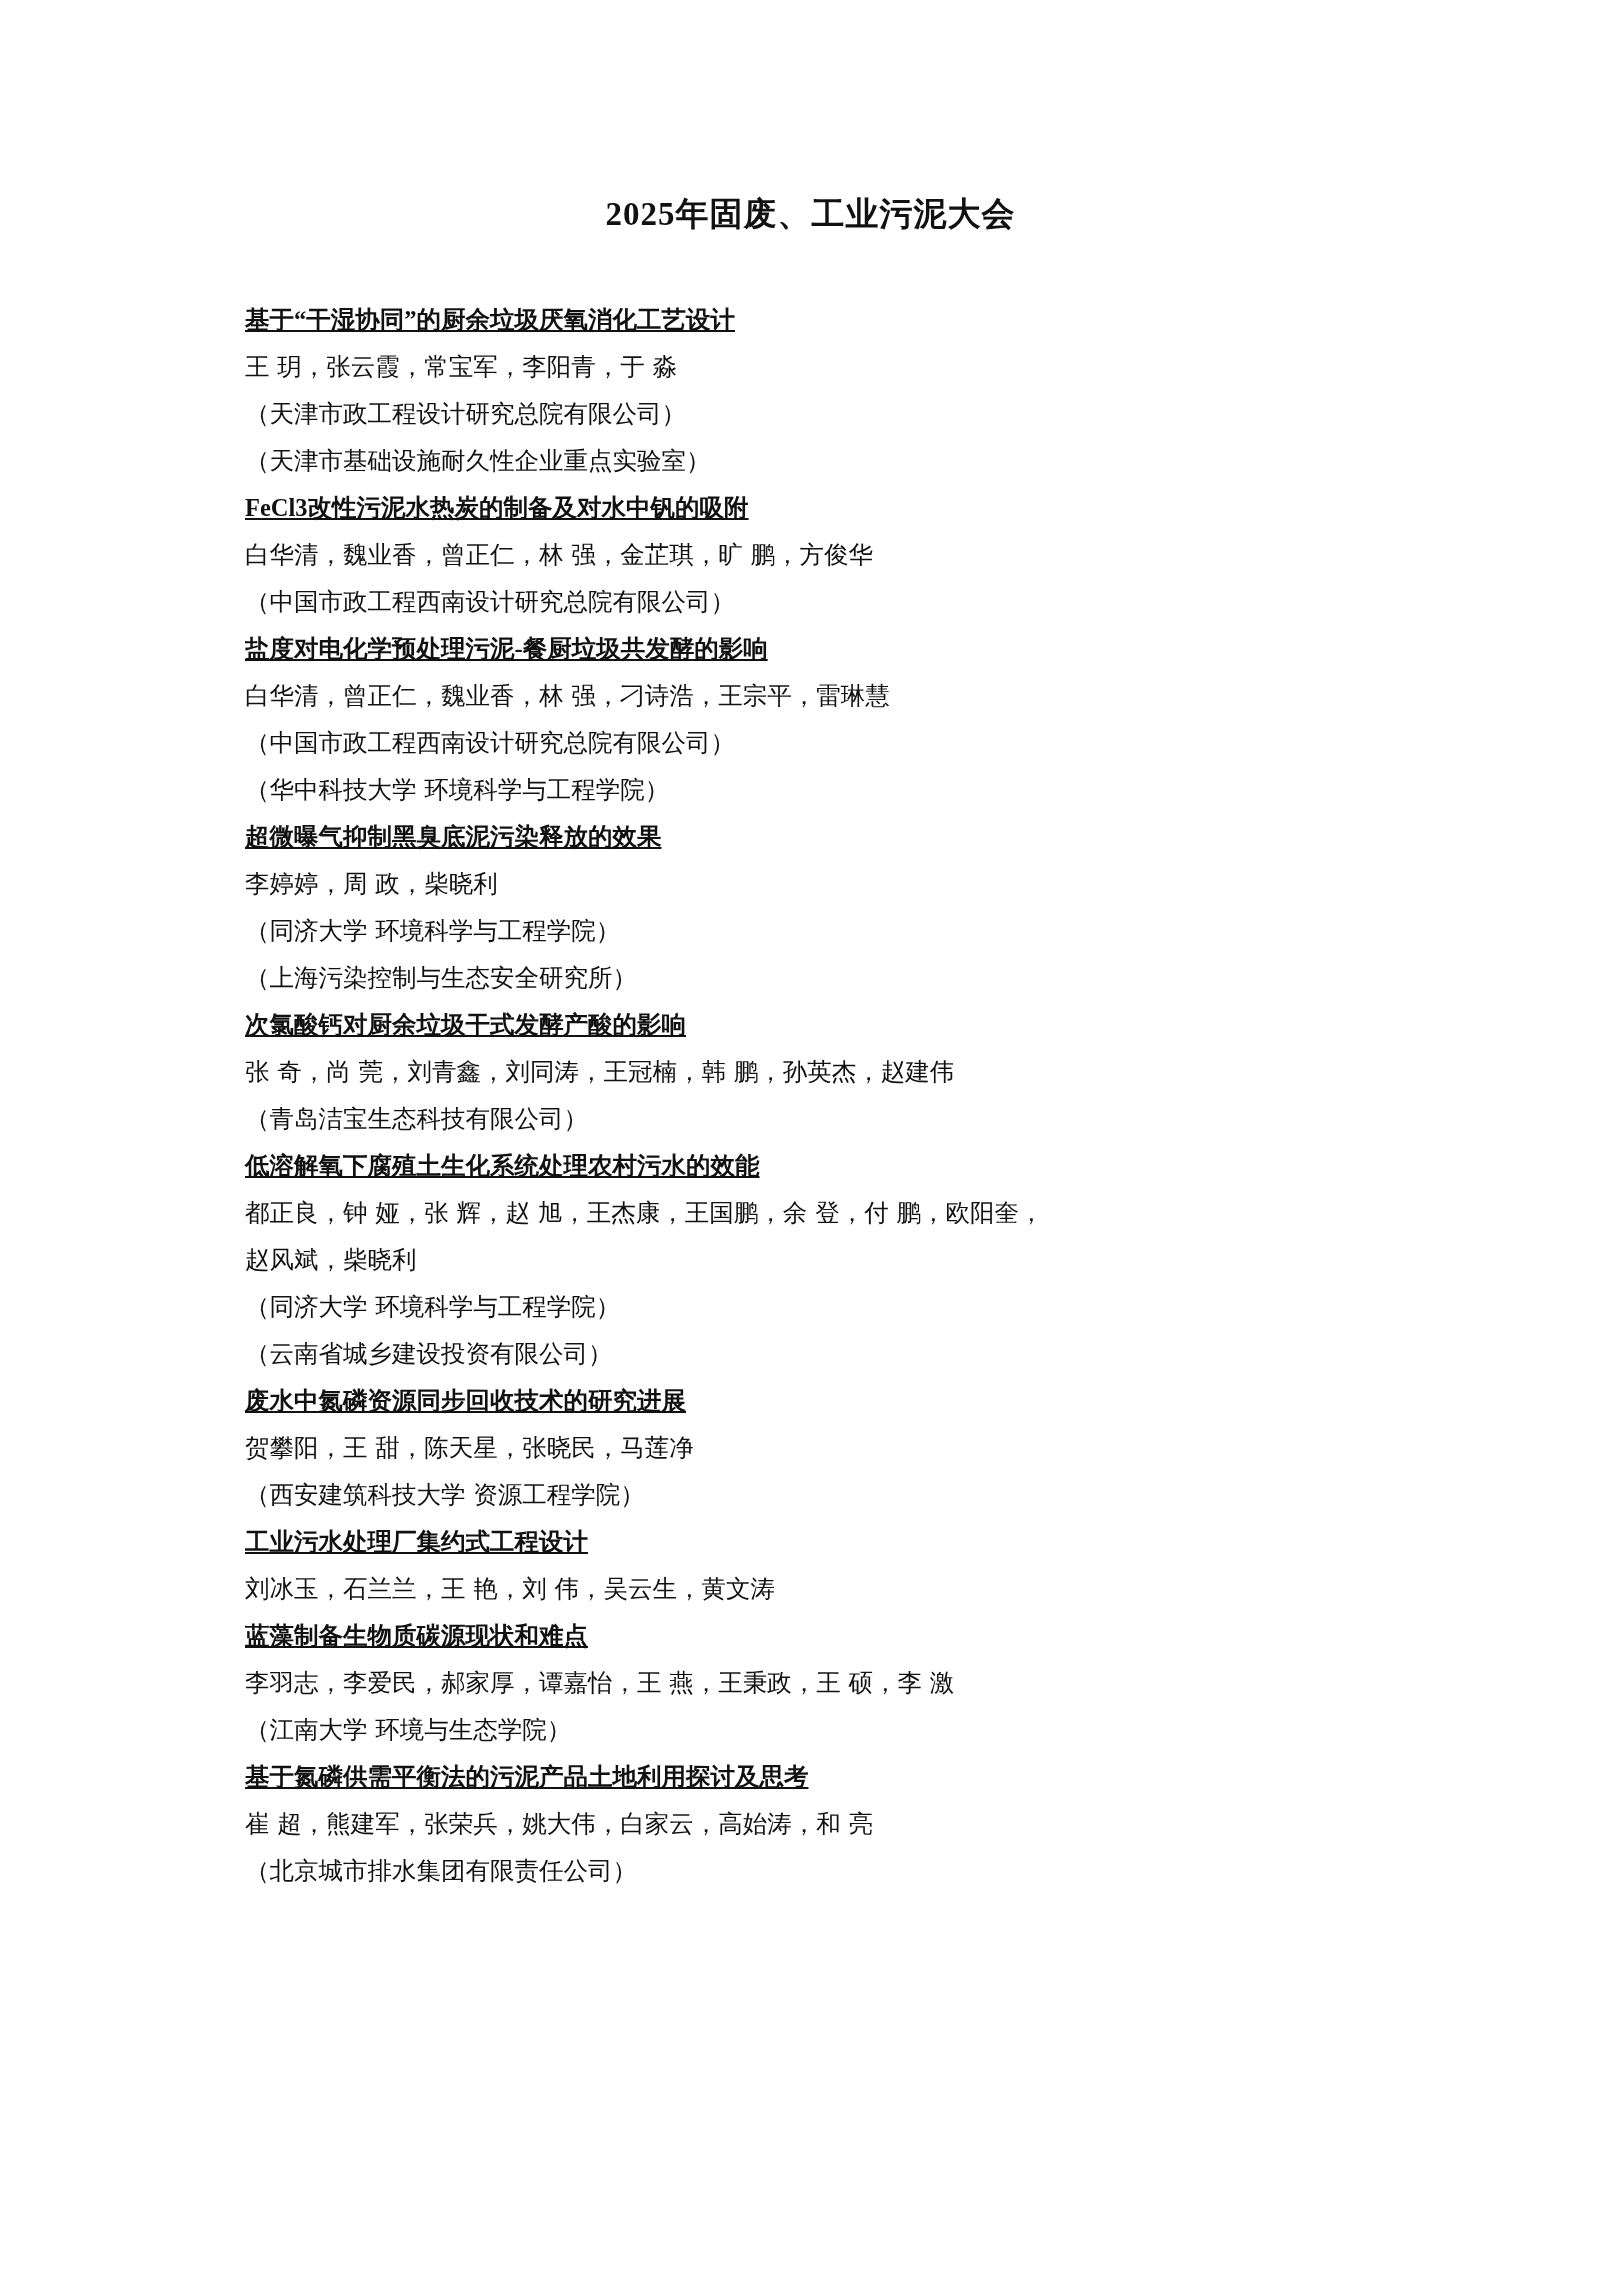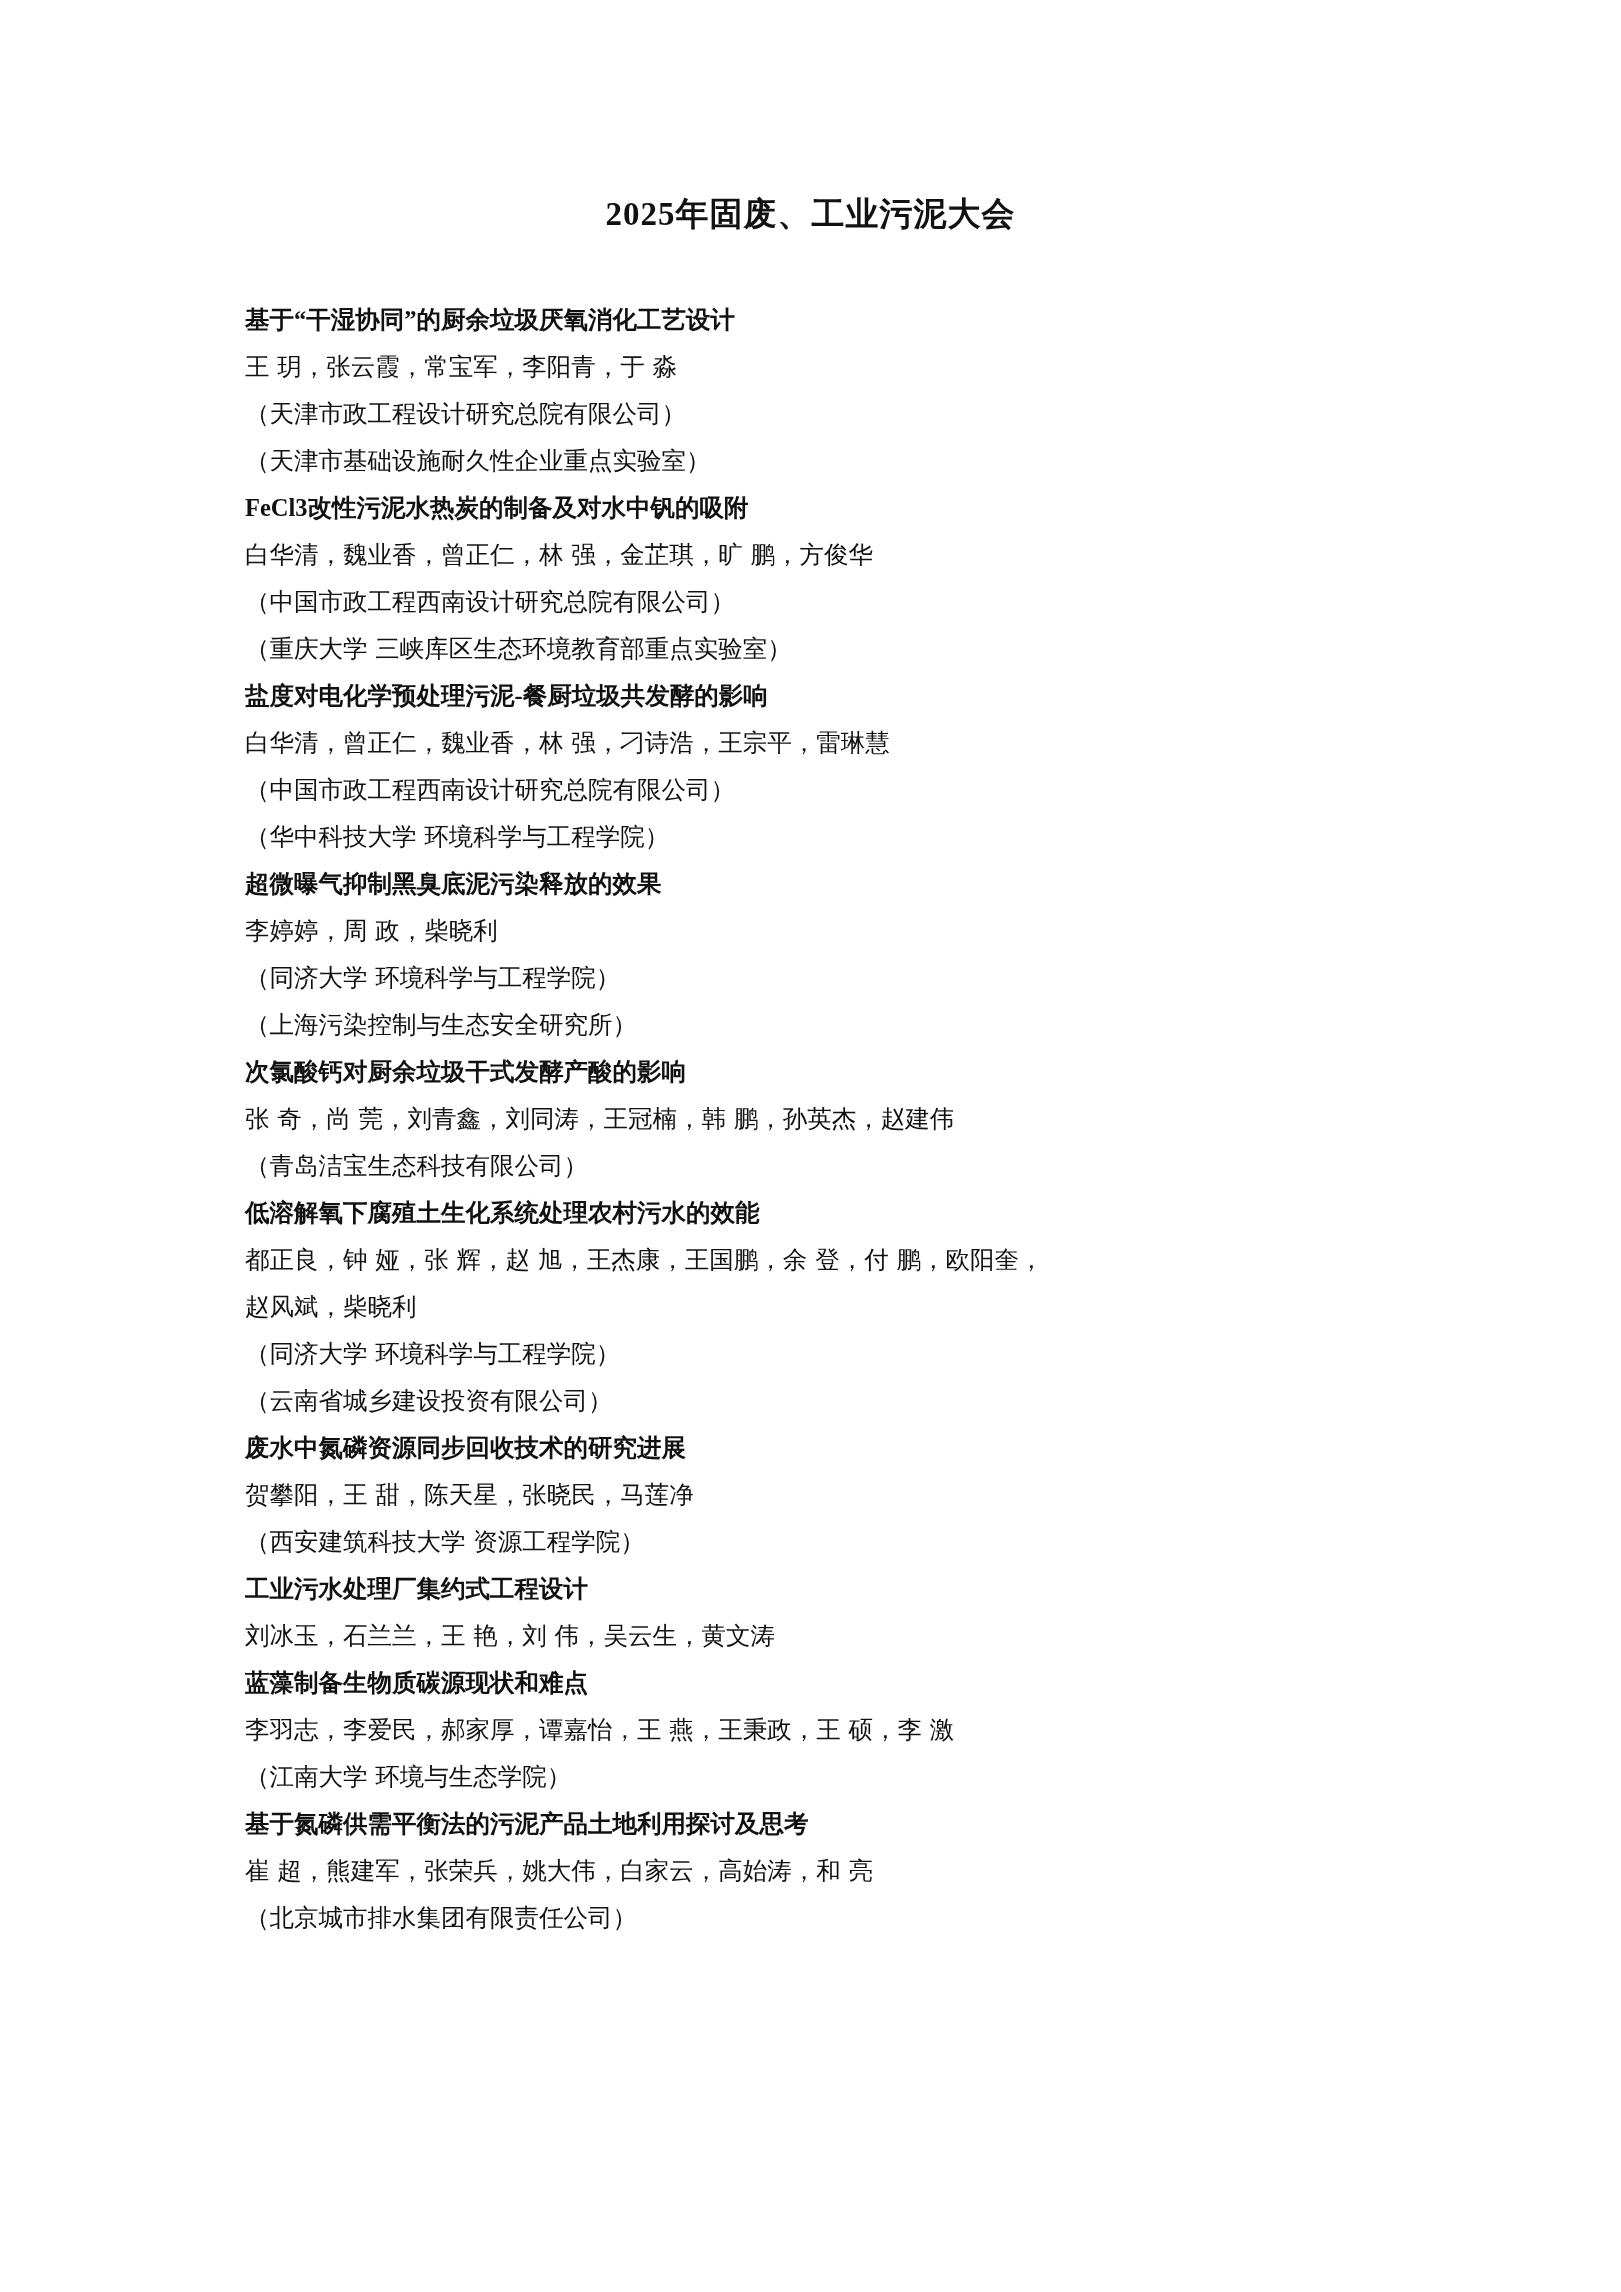--- a/index.html
+++ b/index.html
@@ -3,42 +3,41 @@
 <meta charset="utf-8">
 <style>
   html, body { margin: 0; padding: 0; background: #ffffff; }
   body { width: 1621px; height: 2293px; position: relative; overflow: hidden;
          font-family: "DejaVu Serif", "Liberation Serif", serif; color: #111; }
   .page-title { position: absolute; top: 193px; left: 0; width: 1621px; text-align: center;
                 font-family: "Liberation Serif", "DejaVu Serif", serif; font-weight: bold;
                 font-size: 33px; line-height: 43px; letter-spacing: 1px; }
   .content { position: absolute; top: 296px; left: 245px; width: 1139px; }
   .line { height: 47px; line-height: 47px; font-size: 24.5px; white-space: nowrap; }
-  .heading { text-align: left; font-weight: bold; font-family: "Liberation Serif", "DejaVu Serif", serif; }
+  .heading { text-align: left; font-weight: bold; font-family: "Liberation Serif", "DejaVu Serif", serif; text-decoration: underline; }
   .right { text-align: left; }
 </style>
 </head>
 <body>
 
 <div class="page-title">2025年固废、工业污泥大会</div>
 
 <div class="content">
 
   <div>
     <div class="line heading">基于“干湿协同”的厨余垃圾厌氧消化工艺设计</div>
     <div class="line right">王  玥，张云霞，常宝军，李阳青，于  淼</div>
     <div class="line right">（天津市政工程设计研究总院有限公司）</div>
     <div class="line right">（天津市基础设施耐久性企业重点实验室）</div>
   </div>
 
   <div>
     <div class="line heading">FeCl3改性污泥水热炭的制备及对水中钒的吸附</div>
     <div class="line right">白华清，魏业香，曾正仁，林  强，金芷琪，旷  鹏，方俊华</div>
     <div class="line right">（中国市政工程西南设计研究总院有限公司）</div>
-    <div class="line right">（重庆大学  三峡库区生态环境教育部重点实验室）</div>
   </div>
 
   <div>
     <div class="line heading">盐度对电化学预处理污泥-餐厨垃圾共发酵的影响</div>
     <div class="line right">白华清，曾正仁，魏业香，林  强，刁诗浩，王宗平，雷琳慧</div>
     <div class="line right">（中国市政工程西南设计研究总院有限公司）</div>
     <div class="line right">（华中科技大学  环境科学与工程学院）</div>
   </div>
 
   <div>

